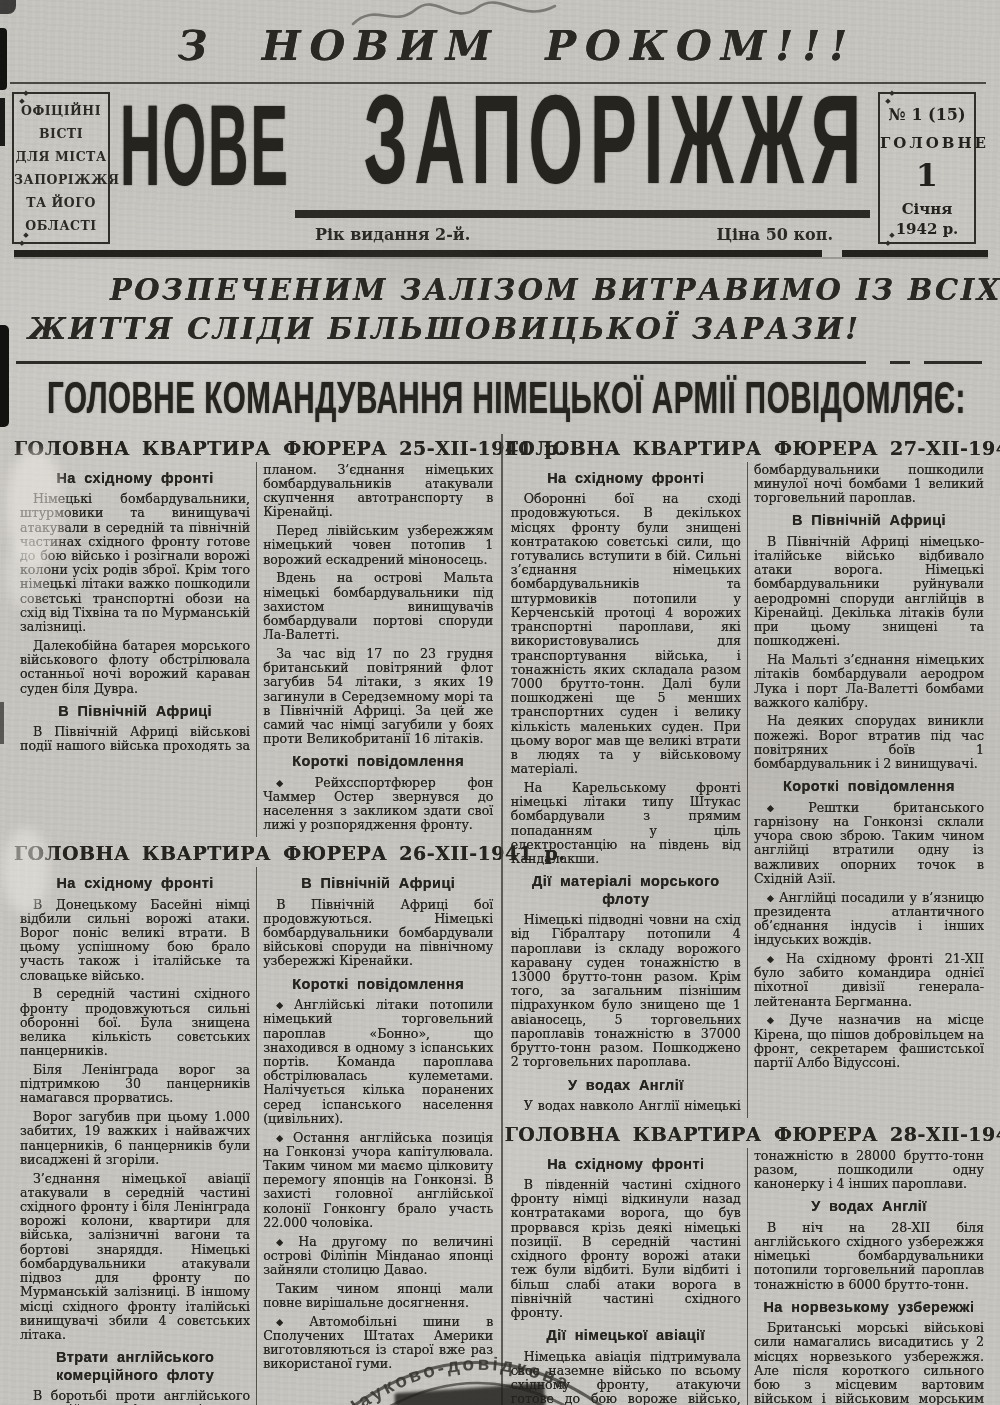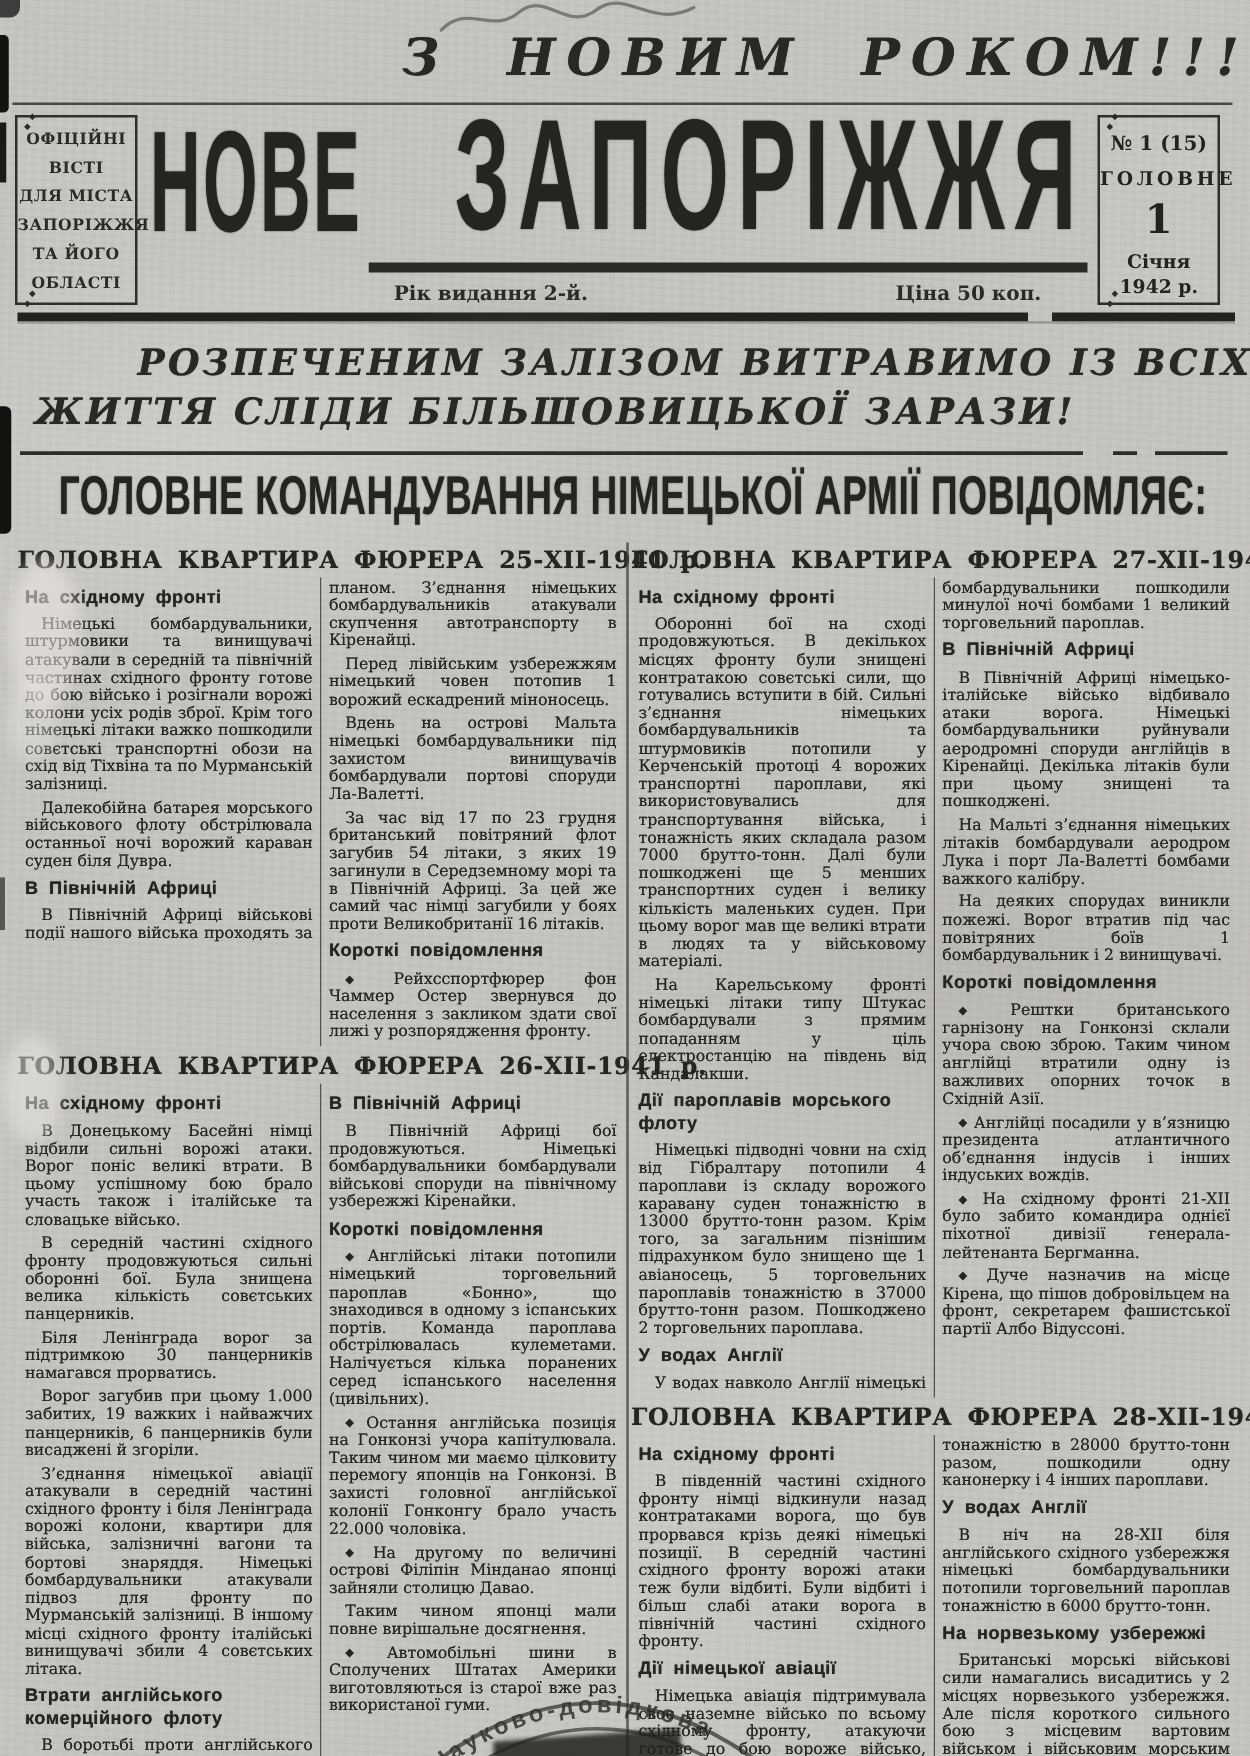--- a/index.html
+++ b/index.html
@@ -12,21 +12,21 @@
       radial-gradient(ellipse 300px 500px at 50% 85%, rgba(255,255,255,.10), transparent 70%),
       repeating-linear-gradient(3deg, rgba(110,106,98,.045) 0 2px, transparent 2px 6px),
       repeating-linear-gradient(91deg, rgba(255,255,255,.05) 0 3px, transparent 3px 8px);
     display:flex;flex-direction:column;
     font-family:"DejaVu Serif", serif;
   }
   .ink{ text-shadow:0 0 .5px rgba(44,41,36,.85); }
 
   
   .greeting{
-    margin-top:22px;text-align:right;
+    margin-top:22px;text-align:center;
     font-family:"DejaVu Serif", serif;font-style:italic;font-weight:700;
     font-size:41px;letter-spacing:9px;word-spacing:22px;color:#2a2823;
     text-shadow:0 0 .6px rgba(40,38,33,.9);
     padding-left:34px;
   }
   .rule-thin{height:2px;background:#35332e;margin:12px 14px 0 10px;opacity:.85;}
 
   
   .masthead{display:flex;align-items:stretch;padding:8px 24px 2px 12px;gap:10px;height:152px;}
   .side-box{
@@ -102,21 +102,21 @@
   .col + .col{border-left:1px solid #55524a;}
 
   .blk-para,.blk-bullet{
     font-size:12.6px;line-height:1.13;text-align:justify;text-indent:13px;
     margin:0 0 4.5px 0;color:#272520;text-shadow:0 0 .45px rgba(44,41,36,.8);
   }
   .blk-frag{text-indent:0;}
   .blk-cont{text-align-last:justify;}
   .blk-subhead{
     font-family:"Liberation Sans", sans-serif;font-weight:700;font-size:14.5px;
-    letter-spacing:.4px;word-spacing:4px;margin:7px 0 5px 0;
+    letter-spacing:.4px;word-spacing:4px;text-align:center;margin:7px 0 5px 0;
     line-height:1.2;color:#26241f;text-shadow:0 0 .6px rgba(38,36,31,.85);
   }
   .blk-bullet .bullet{font-size:9px;margin-right:4px;position:relative;top:-1px;}
 
   
   .artifact{position:absolute;pointer-events:none;}
   .edge1{left:0;top:28px;width:7px;height:62px;background:#131311;border-radius:0 4px 4px 0;}
   .edge2{left:0;top:98px;width:5px;height:48px;background:#1a1a18;}
   .edge3{left:0;top:325px;width:9px;height:102px;background:#121210;border-radius:0 5px 5px 0;}
   .edge4{left:0;top:702px;width:4px;height:42px;background:#2a2a27;opacity:.7;}
@@ -244,21 +244,21 @@
       </div>
     </div>
     <div class="vdiv"></div>
     <div class="half">
       <div class="hq-header">ГОЛОВНА КВАРТИРА ФЮРЕРА 27-XII-1941 р.</div>
       <div class="twocol">
         <div class="col">
             <div class="blk-subhead ink">На східному фронті</div>
             <div class="blk-para">Оборонні бої на сході продовжуються. В декількох місцях фронту були знищені контратакою совєтські сили, що готувались вступити в бій. Сильні з’єднання німецьких бомбардувальників та штурмовиків потопили у Керченській протоці 4 ворожих транспортні пароплави, які використовувались для транспортування війська, і тонажність яких складала разом 7000 брутто-тонн. Далі були пошкоджені ще 5 менших транспортних суден і велику кількість маленьких суден. При цьому ворог мав ще великі втрати в людях та у військовому матеріалі.</div>
             <div class="blk-para">На Карельському фронті німецькі літаки типу Штукас бомбардували з прямим попаданням у ціль електростанцію на південь від Кандалакши.</div>
-            <div class="blk-subhead ink">Дії пароплавів морського флоту</div>
+            <div class="blk-subhead ink">Дії матеріалі морського флоту</div>
             <div class="blk-para">Німецькі підводні човни на схід від Гібралтару потопили 4 пароплави із складу ворожого каравану суден тонажністю в 13000 брутто-тонн разом. Крім того, за загальним пізнішим підрахунком було знищено ще 1 авіаносець, 5 торговельних пароплавів тонажністю в 37000 брутто-тонн разом. Пошкоджено 2 торговельних пароплава.</div>
             <div class="blk-subhead ink">У водах Англії</div>
             <div class="blk-para blk-cont">У водах навколо Англії німецькі</div>
           </div>
         <div class="col">
             <div class="blk-para blk-frag">бомбардувальники пошкодили минулої ночі бомбами 1 великий торговельний пароплав.</div>
             <div class="blk-subhead ink">В Північній Африці</div>
             <div class="blk-para">В Північній Африці німецько-італійське військо відбивало атаки ворога. Німецькі бомбардувальники руйнували аеродромні споруди англійців в Кіренайці. Декілька літаків були при цьому знищені та пошкоджені.</div>
             <div class="blk-para">На Мальті з’єднання німецьких літаків бомбардували аеродром Лука і порт Ла-Валетті бомбами важкого калібру.</div>
             <div class="blk-para">На деяких спорудах виникли пожежі. Ворог втратив під час повітряних боїв 1 бомбардувальник і 2 винищувачі.</div>

